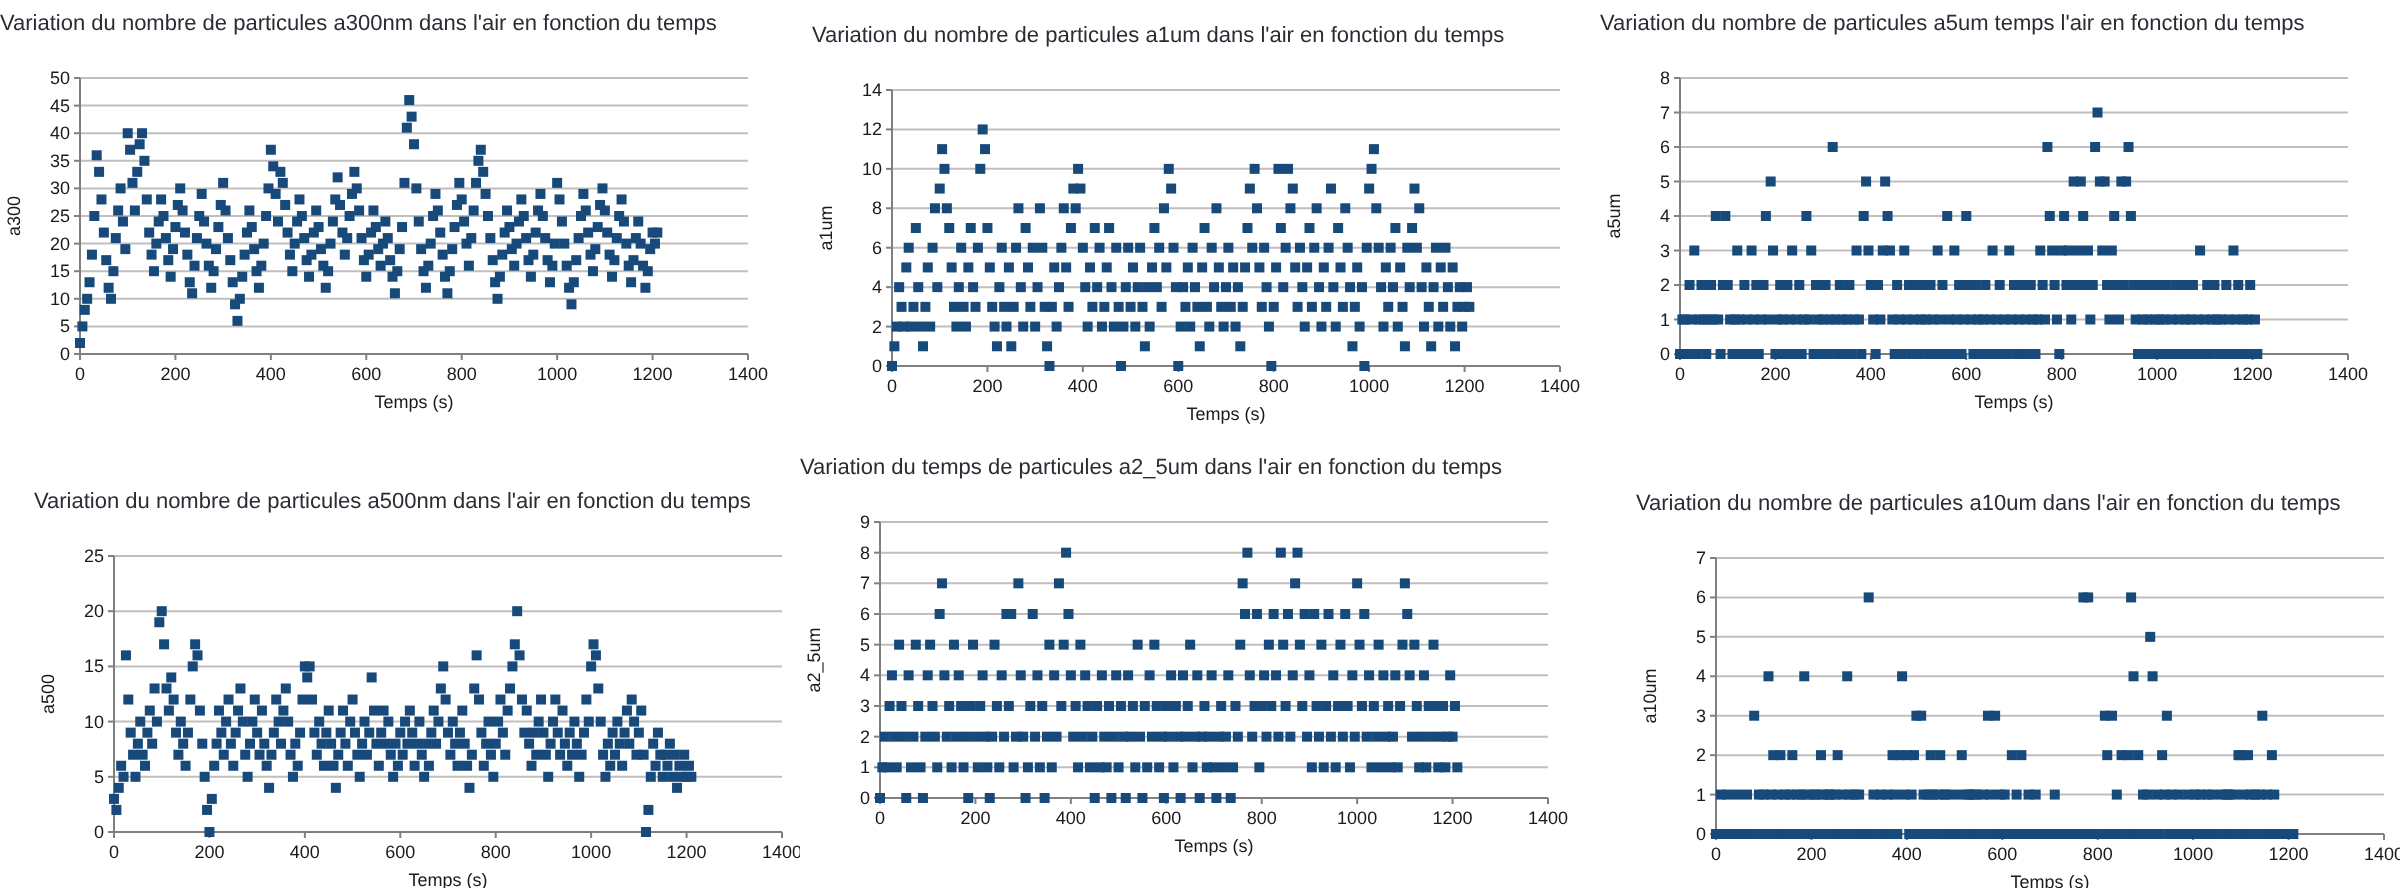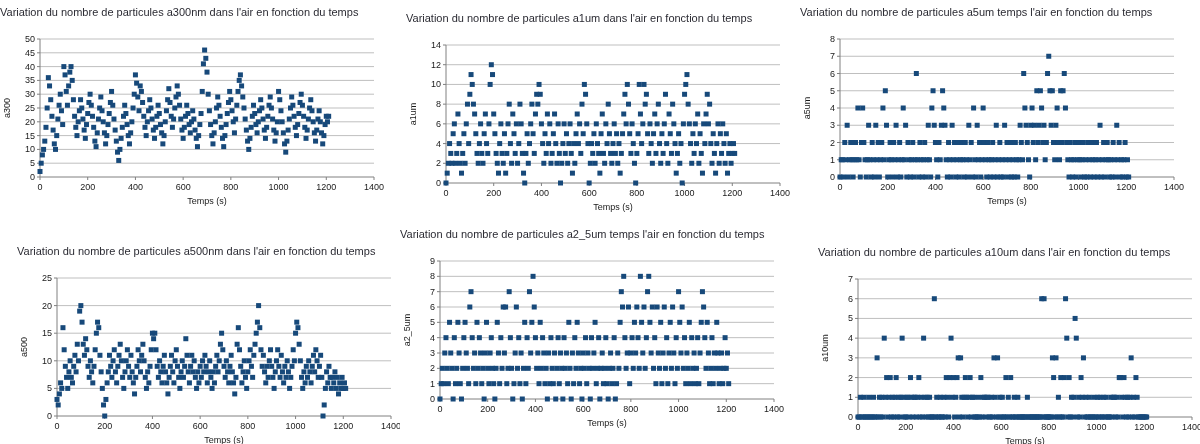--- a/index.html
+++ b/index.html
@@ -1178,21 +1178,21 @@
         <rect x="319.01428571428573" y="152.42" width="5" height="5" fill="#17497a"></rect>
         <rect x="320.20714285714286" y="141.38" width="5" height="5" fill="#17497a"></rect>
         <rect x="321.4" y="146.9" width="5" height="5" fill="#17497a"></rect>
         <rect x="322.59285714285716" y="135.86" width="5" height="5" fill="#17497a"></rect>
         <rect x="323.7857142857143" y="146.9" width="5" height="5" fill="#17497a"></rect>
         <rect x="324.97857142857146" y="141.38" width="5" height="5" fill="#17497a"></rect>
         <rect x="326.1714285714286" y="146.9" width="5" height="5" fill="#17497a"></rect>
       </svg>
   </figure>
   <figure class="cell" style="margin:0">
-    <div class="chart-title">Variation du nombre de particules a2_5um temps l'air en fonction du temps</div>
+    <div class="chart-title">Variation du temps de particules a2_5um dans l'air en fonction du temps</div>
     <svg class="chart-svg" width="400" height="222">
         <line x1="40" y1="161.66666666666666" x2="374" y2="161.66666666666666" stroke="#bfbfbf" stroke-width="1"></line>
         <line x1="40" y1="146.33333333333334" x2="374" y2="146.33333333333334" stroke="#bfbfbf" stroke-width="1"></line>
         <line x1="40" y1="131" x2="374" y2="131" stroke="#bfbfbf" stroke-width="1"></line>
         <line x1="40" y1="115.66666666666667" x2="374" y2="115.66666666666667" stroke="#bfbfbf" stroke-width="1"></line>
         <line x1="40" y1="100.33333333333333" x2="374" y2="100.33333333333333" stroke="#bfbfbf" stroke-width="1"></line>
         <line x1="40" y1="85" x2="374" y2="85" stroke="#bfbfbf" stroke-width="1"></line>
         <line x1="40" y1="69.66666666666667" x2="374" y2="69.66666666666667" stroke="#bfbfbf" stroke-width="1"></line>
         <line x1="40" y1="54.33333333333334" x2="374" y2="54.33333333333334" stroke="#bfbfbf" stroke-width="1"></line>
         <line x1="40" y1="39" x2="374" y2="39" stroke="#bfbfbf" stroke-width="1"></line>

